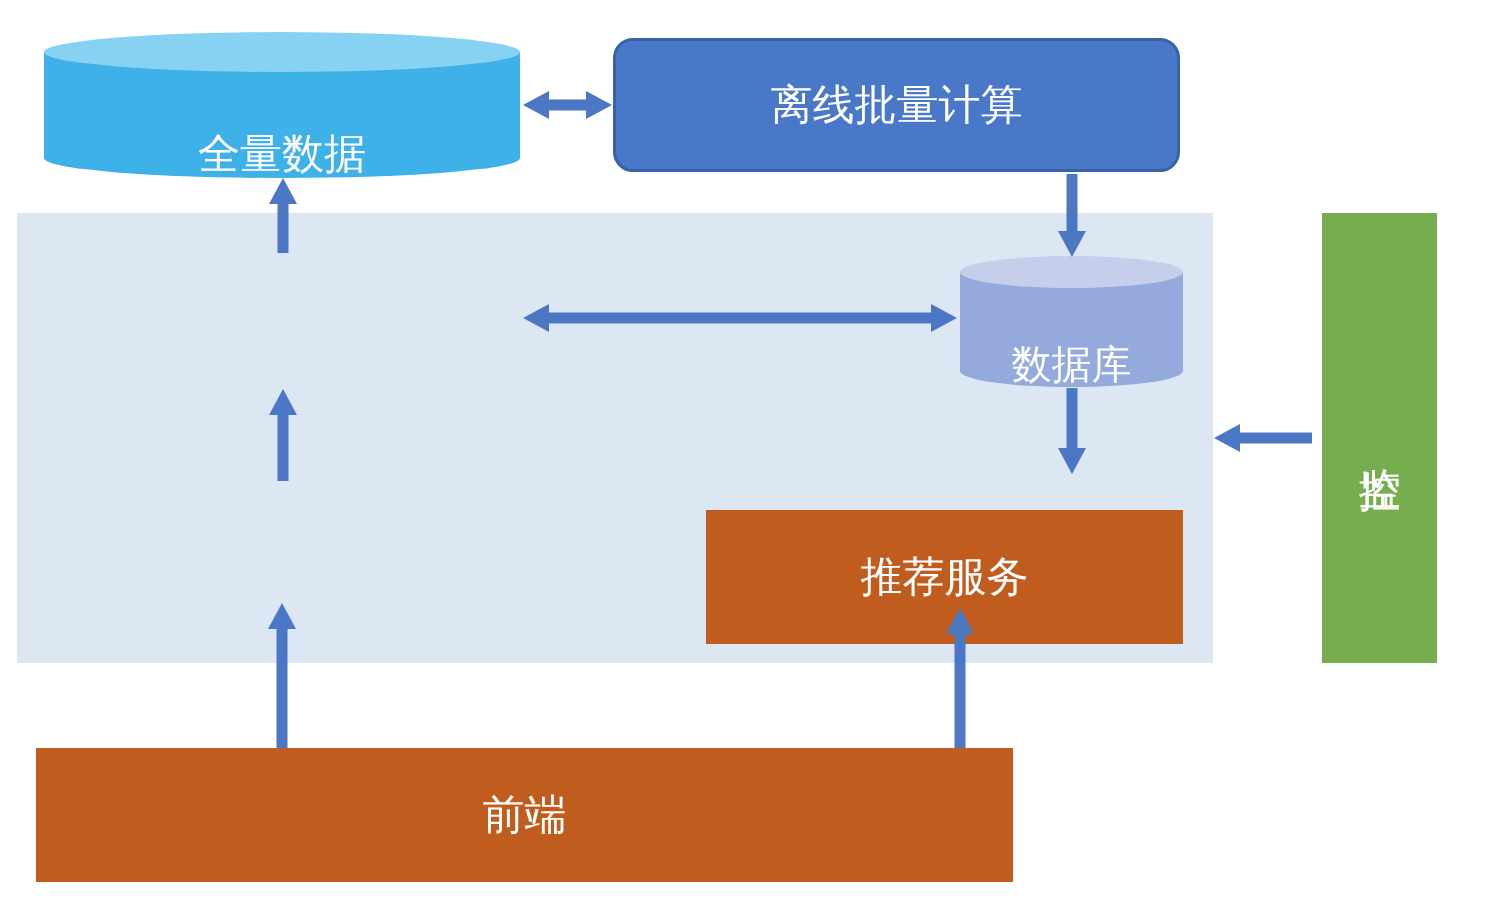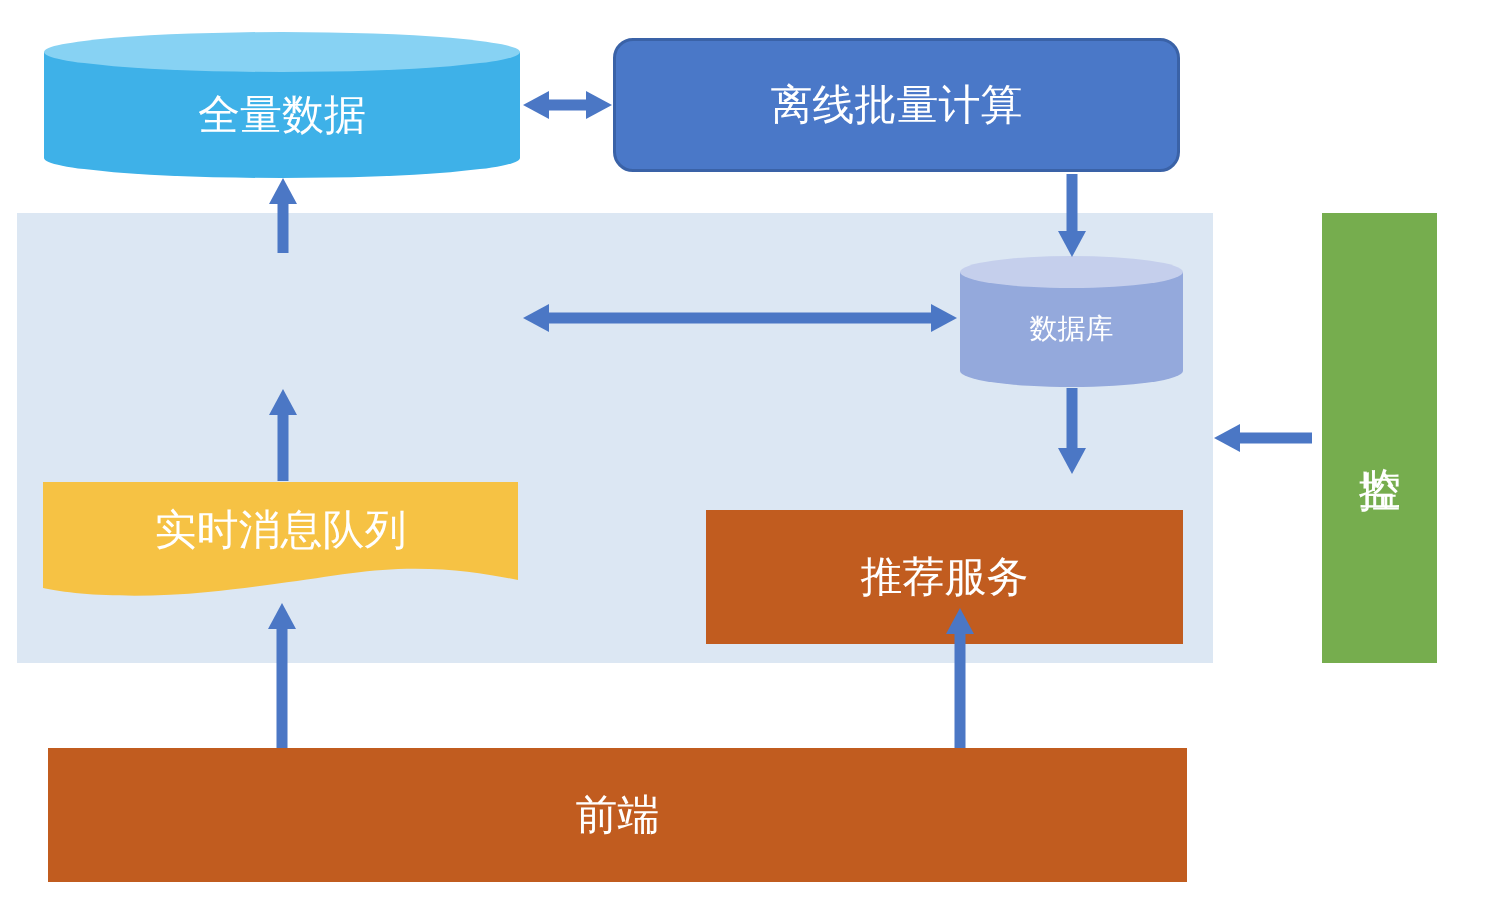--- a/index.html
+++ b/index.html
@@ -20,37 +20,37 @@
   }
   .blue-box{
     background:var(--c-blue-fill,#4A78C8);
     border:3px solid var(--c-blue-border,#3A62A7);
     border-radius:20px;box-sizing:border-box;
   }
   .box-offline{left:613px;top:38px;width:567px;height:134px;}
   .box-stream{left:47px;top:254px;width:473px;height:134px;}
   .orange-box{background:var(--c-orange,#C15C1F);}
   .box-recommend{left:706px;top:473px;width:477px;height:134px;margin-top:37px;}
-  .box-frontend{left:48px;top:748px;width:1139px;height:134px;align-items:center;}
+  .box-frontend{left:36px;top:748px;width:977px;height:134px;align-items:center;}
   .green-box{
     left:1322px;top:213px;width:115px;height:450px;
     background:var(--c-green,#76AD4E);
   }
   .vertical-label{writing-mode:vertical-rl;text-orientation:upright;letter-spacing:4px;}
   .cyl{left:0;top:0;}
   .cyl-full{left:44px;top:32px;width:476px;height:146px;}
   .cyl-db{left:960px;top:256px;width:223px;height:131px;}
   .cyl .shape,.wave .shape{position:absolute;left:0;top:0;}
   .cyl .label-wrap,.wave .label-wrap{
     position:absolute;left:0;top:0;width:100%;height:100%;
-    display:flex;align-items:center;justify-content:center;
+    display:flex;align-items:flex-end;justify-content:center;
   }
   .cyl-full .label-wrap{padding-top:20px;box-sizing:border-box;}
   .cyl-db .label-wrap{padding-top:16px;box-sizing:border-box;}
-  .cyl-db .label{font-size:28px;}
+  .cyl-db .label{font-size:40px;}
   .wave{left:43px;top:482px;width:475px;height:120px;}
   .wave .label-wrap{padding-bottom:24px;box-sizing:border-box;}
   .arrows{left:0;top:0;width:1492px;height:908px;pointer-events:none;}
   .shaft{stroke:var(--c-arrow,#4B77C5);stroke-width:11;fill:none;}
   .head{fill:var(--c-arrow,#4B77C5);}
 </style>
 </head>
 <body>
 
 <div class="canvas">
@@ -75,28 +75,20 @@
   <div class="abs cyl cyl-db">
     <svg class="shape" width="223" height="131" viewBox="0 0 223 131">
       <path d="M0,16 L223,16 L223,115 A111.5,16 0 0 1 0,115 Z" style="fill:var(--c-peri-body,#94A9DC)"></path>
       <ellipse cx="111.5" cy="16" rx="111.5" ry="16" style="fill:var(--c-peri-top,#C5CFEC)"></ellipse>
     </svg>
     <div class="label-wrap">
         <div class="label">数据库</div>
       </div>
   </div>
 
-  <div class="abs wave">
-    <svg class="shape" width="475" height="120" viewBox="0 0 475 120">
-      <path d="M0,106 C30,113 95,117 165,110 C255,101 305,89 355,87 C405,85 445,92 475,98 L475,0 L0,0 Z" style="fill:var(--c-yellow,#F6C244)"></path>
-    </svg>
-    <div class="label-wrap">
-        <div class="label">实时消息队列</div>
-      </div>
-  </div>
 
   <div class="abs node orange-box box-recommend">
     <div class="label">推荐服务</div>
   </div>
 
   <div class="abs node orange-box box-frontend">
     <div class="label">前端</div>
   </div>
 
   <div class="abs node green-box">

